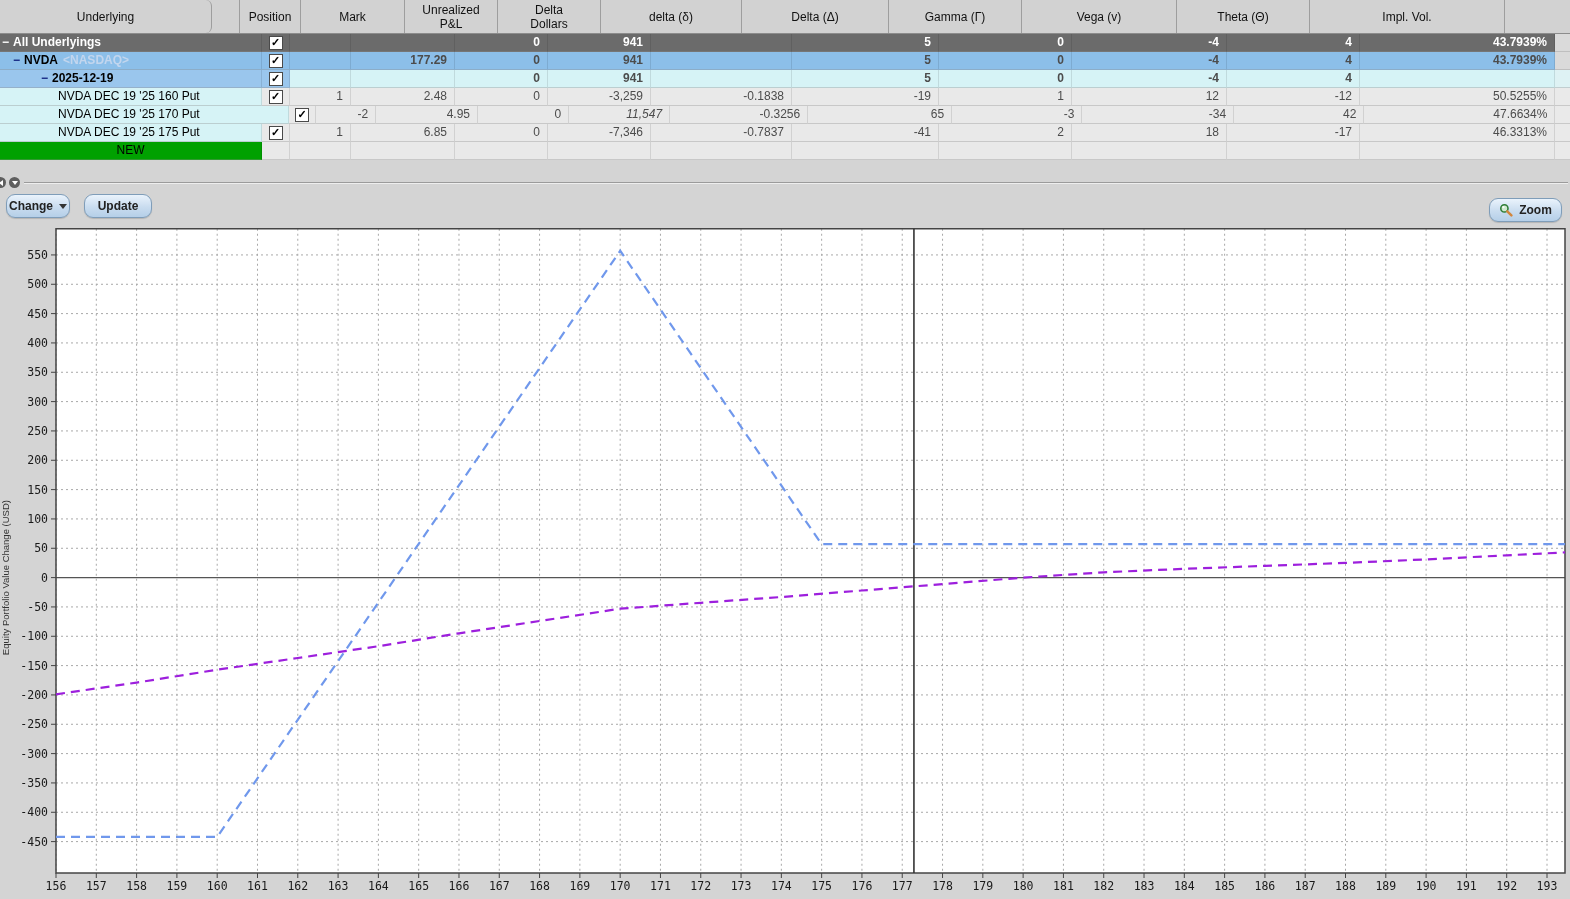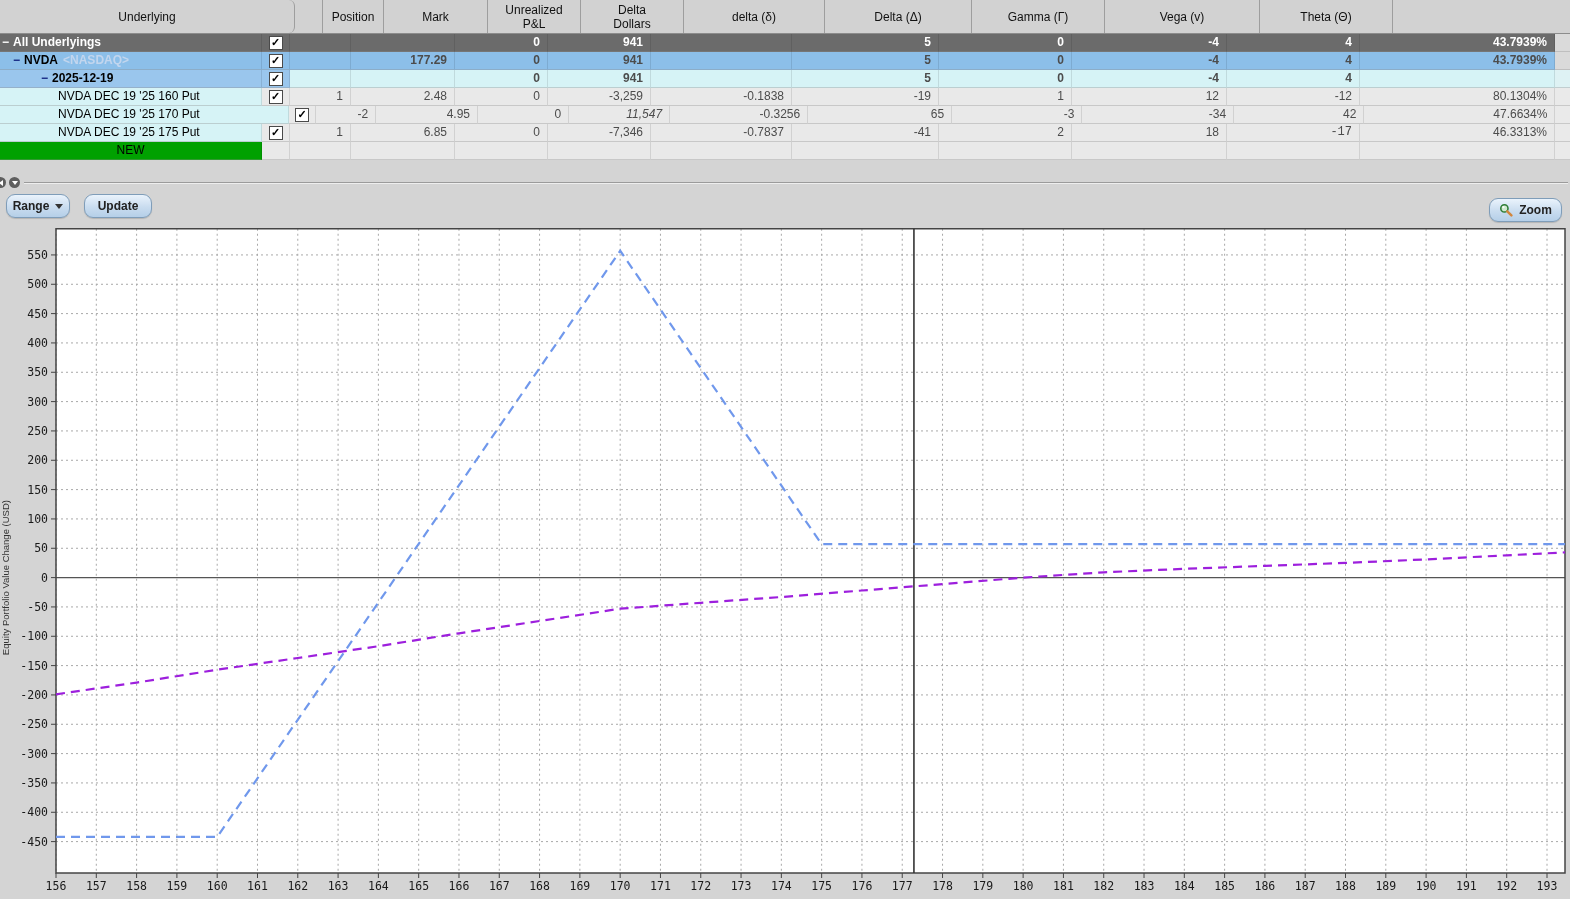--- a/index.html
+++ b/index.html
@@ -54,33 +54,34 @@
   
   #chart-svg{position:absolute;left:0;top:228px;}
 </style>
 </head>
 <body>
 
 <div class="app">
 
   <div class="positions">
     <div class="thead">
-        <div class="hcell" style="width: 295px; border-radius: 6px;">Underlying</div>
+        <div class="hcell" style="width: 212px; border-radius: 6px;">Underlying</div>
         <div class="hcell" style="width: 28px;"></div>
         <div class="hcell" style="width: 61px;">Position</div>
         <div class="hcell" style="width: 104px;">Mark</div>
         <div class="hcell" style="width: 93px;">Unrealized
 P&amp;L</div>
         <div class="hcell" style="width: 103px;">Delta
 Dollars</div>
         <div class="hcell" style="width: 141px;">delta (δ)</div>
         <div class="hcell" style="width: 147px;">Delta (Δ)</div>
         <div class="hcell" style="width: 133px;">Gamma (Γ)</div>
         <div class="hcell" style="width: 155px;">Vega (v)</div>
         <div class="hcell" style="width: 133px;">Theta (Θ)</div>
+        <div class="hcell" style="width: 195px;">Impl. Vol.</div>
         <div class="hcell" style="width: 15px; border-right: none;"></div>
       </div>
     <div class="tbody">
         <div class="row t-dark">
           <div class="cell c-underlying" style="width: 262px; padding-left: 2px;"><span class="prefix">−</span><span class="rlabel">All Underlyings</span></div>
           <div class="cell c-check" style="width: 28px;">
             <div class="checkwrap">
               <div class="checkbox">✓</div>
             </div>
           </div>
@@ -143,21 +144,21 @@
           </div>
           <div class="cell vcell c-position" style="width: 61px;">1</div>
           <div class="cell vcell c-mark" style="width: 104px;">2.48</div>
           <div class="cell vcell c-unrealized" style="width: 93px;">0</div>
           <div class="cell vcell c-delta_dollars" style="width: 103px;">-3,259</div>
           <div class="cell vcell c-delta_small" style="width: 141px;">-0.1838</div>
           <div class="cell vcell c-delta_cap" style="width: 147px;">-19</div>
           <div class="cell vcell c-gamma" style="width: 133px;">1</div>
           <div class="cell vcell c-vega" style="width: 155px;">12</div>
           <div class="cell vcell c-theta" style="width: 133px;">-12</div>
-          <div class="cell vcell c-impl_vol" style="width: 195px;">80.1304%</div>
+          <div class="cell vcell c-impl_vol" style="width: 195px;">50.5255%</div>
           <div class="cell c-strip" style="width: 15px;"></div>
         </div>
         <div class="row t-leaf">
           <div class="cell c-underlying" style="width: 294px; padding-left: 58px;"><span class="rlabel">NVDA DEC 19 '25 170 Put</span></div>
           <div class="cell c-check" style="width: 28px;">
             <div class="checkwrap">
               <div class="checkbox">✓</div>
             </div>
           </div>
           <div class="cell vcell c-position" style="width: 61px;">-2</div>
@@ -180,21 +181,21 @@
             </div>
           </div>
           <div class="cell vcell c-position" style="width: 61px;">1</div>
           <div class="cell vcell c-mark" style="width: 104px;">6.85</div>
           <div class="cell vcell c-unrealized" style="width: 93px;">0</div>
           <div class="cell vcell c-delta_dollars" style="width: 103px;">-7,346</div>
           <div class="cell vcell c-delta_small" style="width: 141px;">-0.7837</div>
           <div class="cell vcell c-delta_cap" style="width: 147px;">-41</div>
           <div class="cell vcell c-gamma" style="width: 133px;">2</div>
           <div class="cell vcell c-vega" style="width: 155px;">18</div>
-          <div class="cell vcell c-theta" style="width: 133px; font-family: Liberation Mono, monospace;">-17</div>
+          <div class="cell vcell c-theta" style="width: 133px;">-17</div>
           <div class="cell vcell c-impl_vol" style="width: 195px;">46.3313%</div>
           <div class="cell c-strip" style="width: 15px;"></div>
         </div>
         <div class="row t-new">
           <div class="cell c-underlying" style="width: 262px;"><span class="rlabel">NEW</span></div>
           <div class="cell c-check" style="width: 28px;"></div>
           <div class="cell vcell c-position" style="width: 61px;"></div>
           <div class="cell vcell c-mark" style="width: 104px;"></div>
           <div class="cell vcell c-unrealized" style="width: 93px;"></div>
           <div class="cell vcell c-delta_dollars" style="width: 103px;"></div>
@@ -213,21 +214,21 @@
     <div class="circle" style="left:-5px;top:7px;">
         <div class="tri-left"></div>
       </div>
     <div class="circle" style="left:9px;top:7px;">
         <div class="tri-down"></div>
       </div>
     <div class="etched"></div>
   </div>
 
   <div class="btn" style="left:6px;top:194px;width:64px;">
-    <span>Range</span>
+    <span>Change</span>
     <span class="caret"></span>
   </div>
   <div class="btn" style="left:84px;top:194px;width:68px;">
     <span>Update</span>
   </div>
   <div class="btn" style="left:1489px;top:198px;width:73px;">
     <svg width="14" height="14" viewBox="0 0 14 14">
       <circle cx="5.4" cy="5.4" r="3.6" fill="#cfe9cf" stroke="#2f7d36" stroke-width="1.6"></circle>
       <circle cx="4.4" cy="4.2" r="1.1" fill="#ffffff" opacity="0.85"></circle>
       <line x1="8.3" y1="8.3" x2="12.4" y2="12.4" stroke="#d2863c" stroke-width="2.4" stroke-linecap="round"></line>

